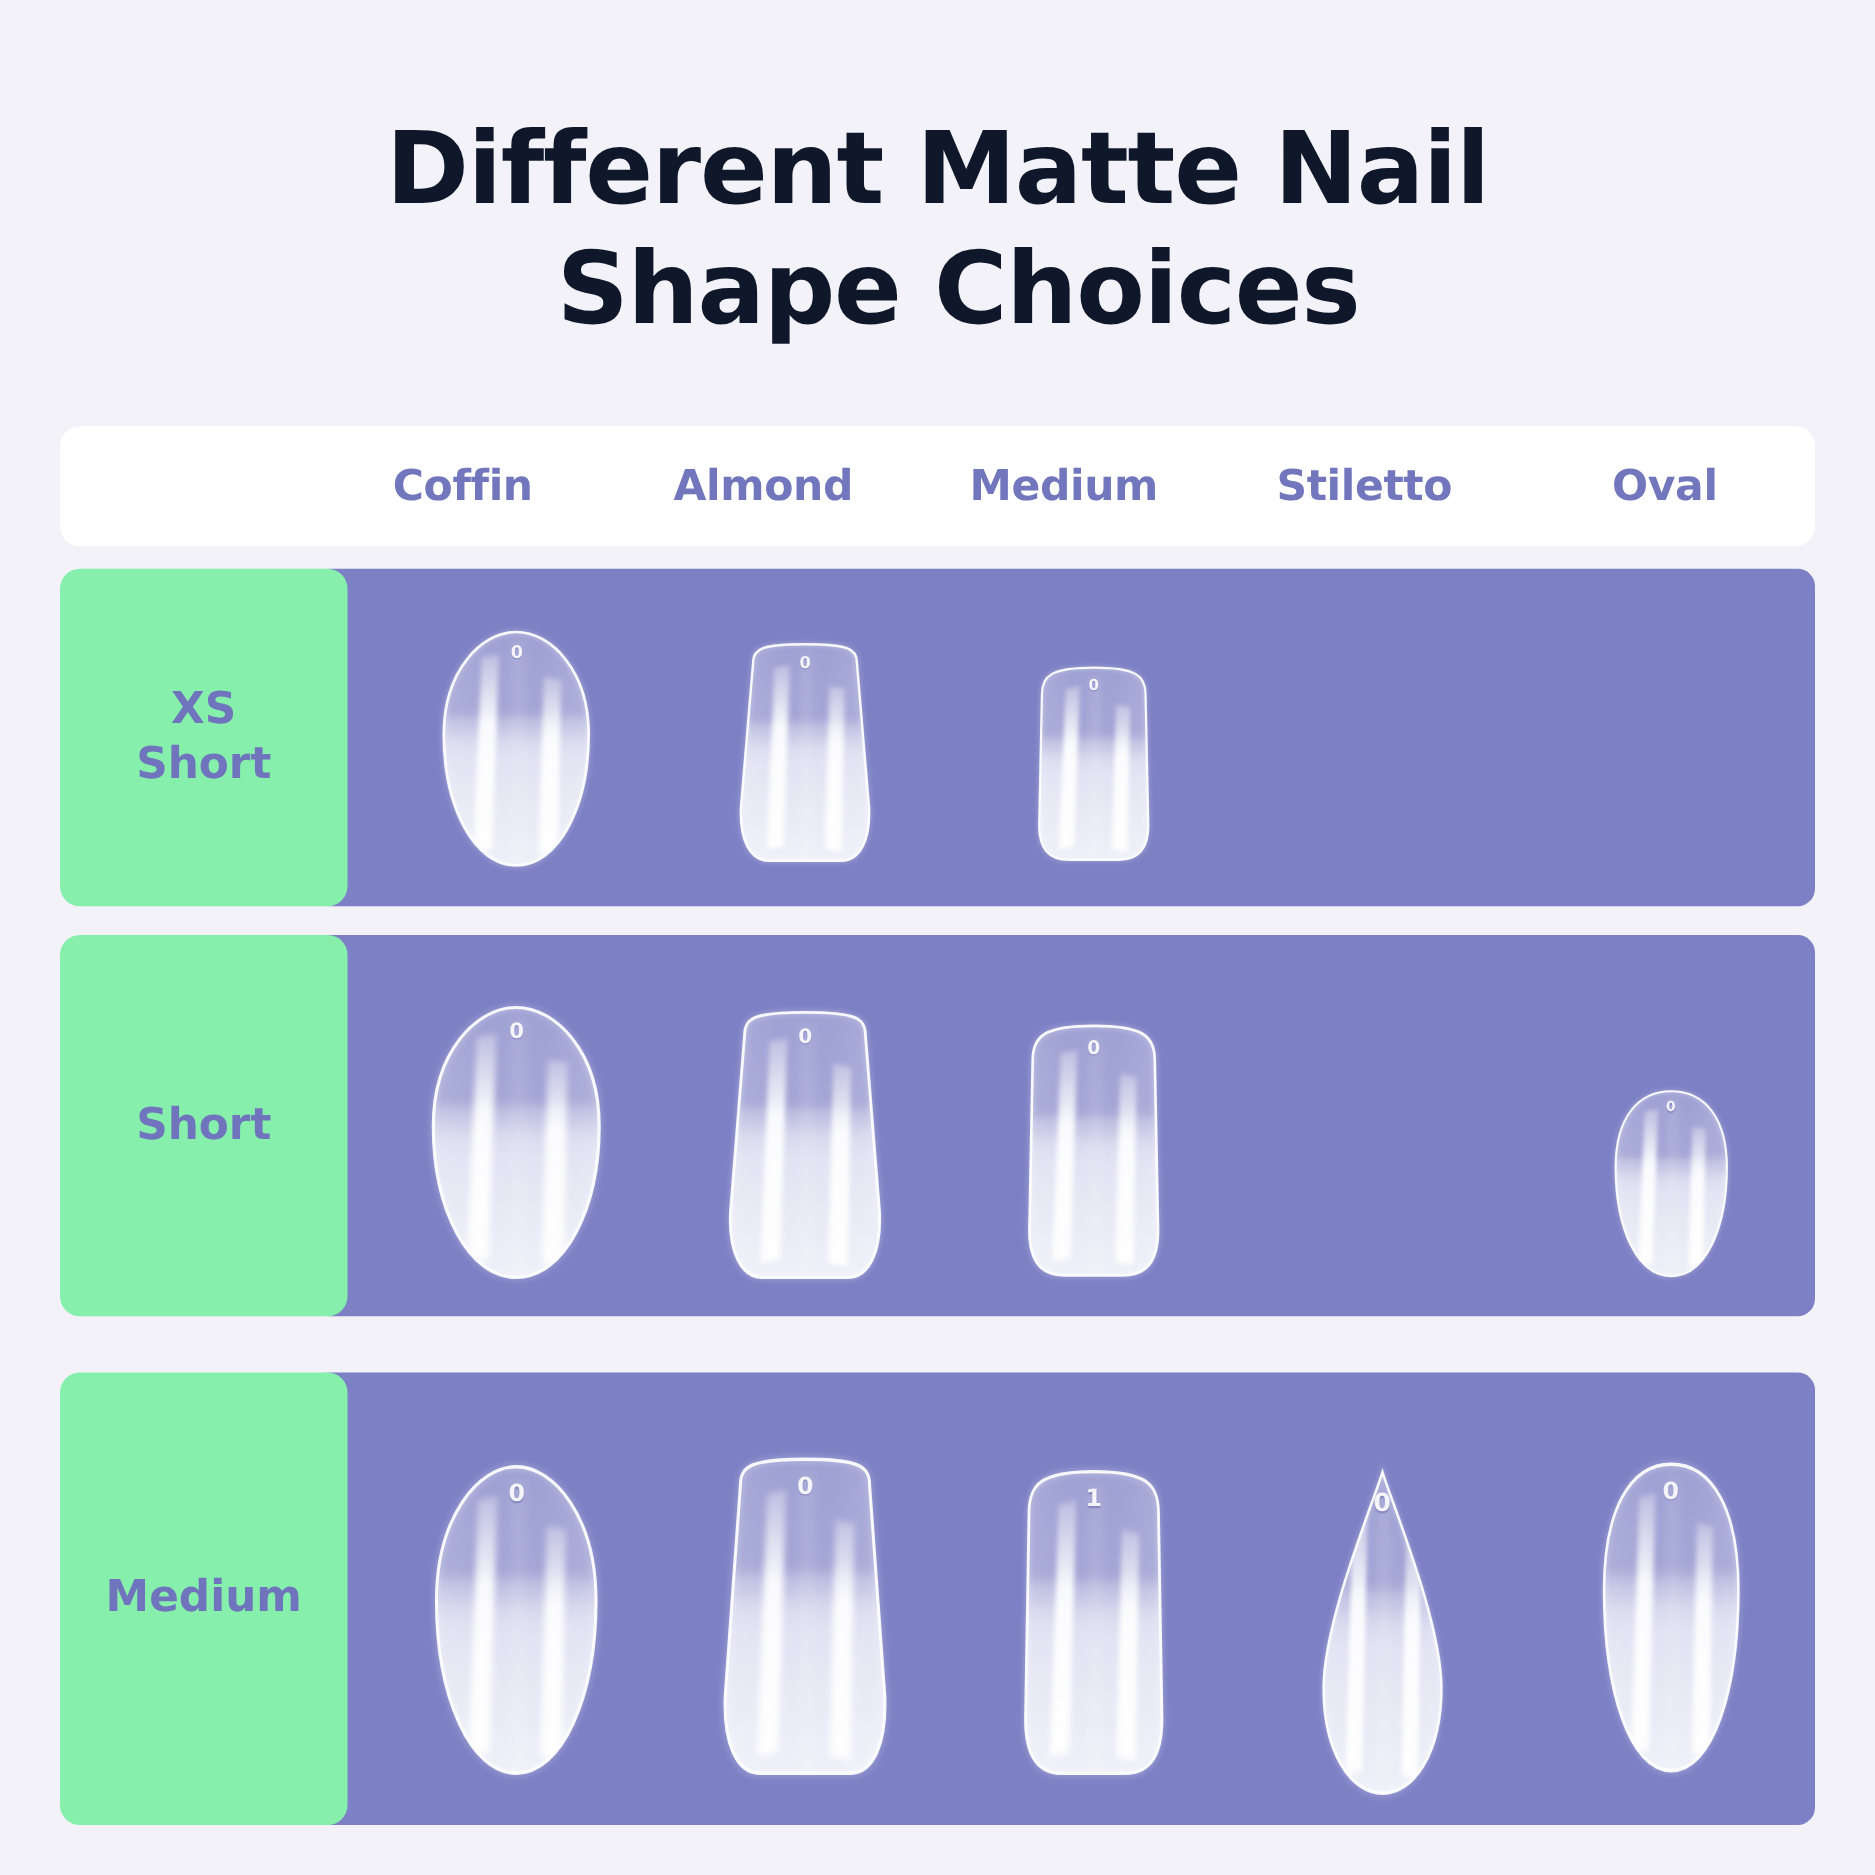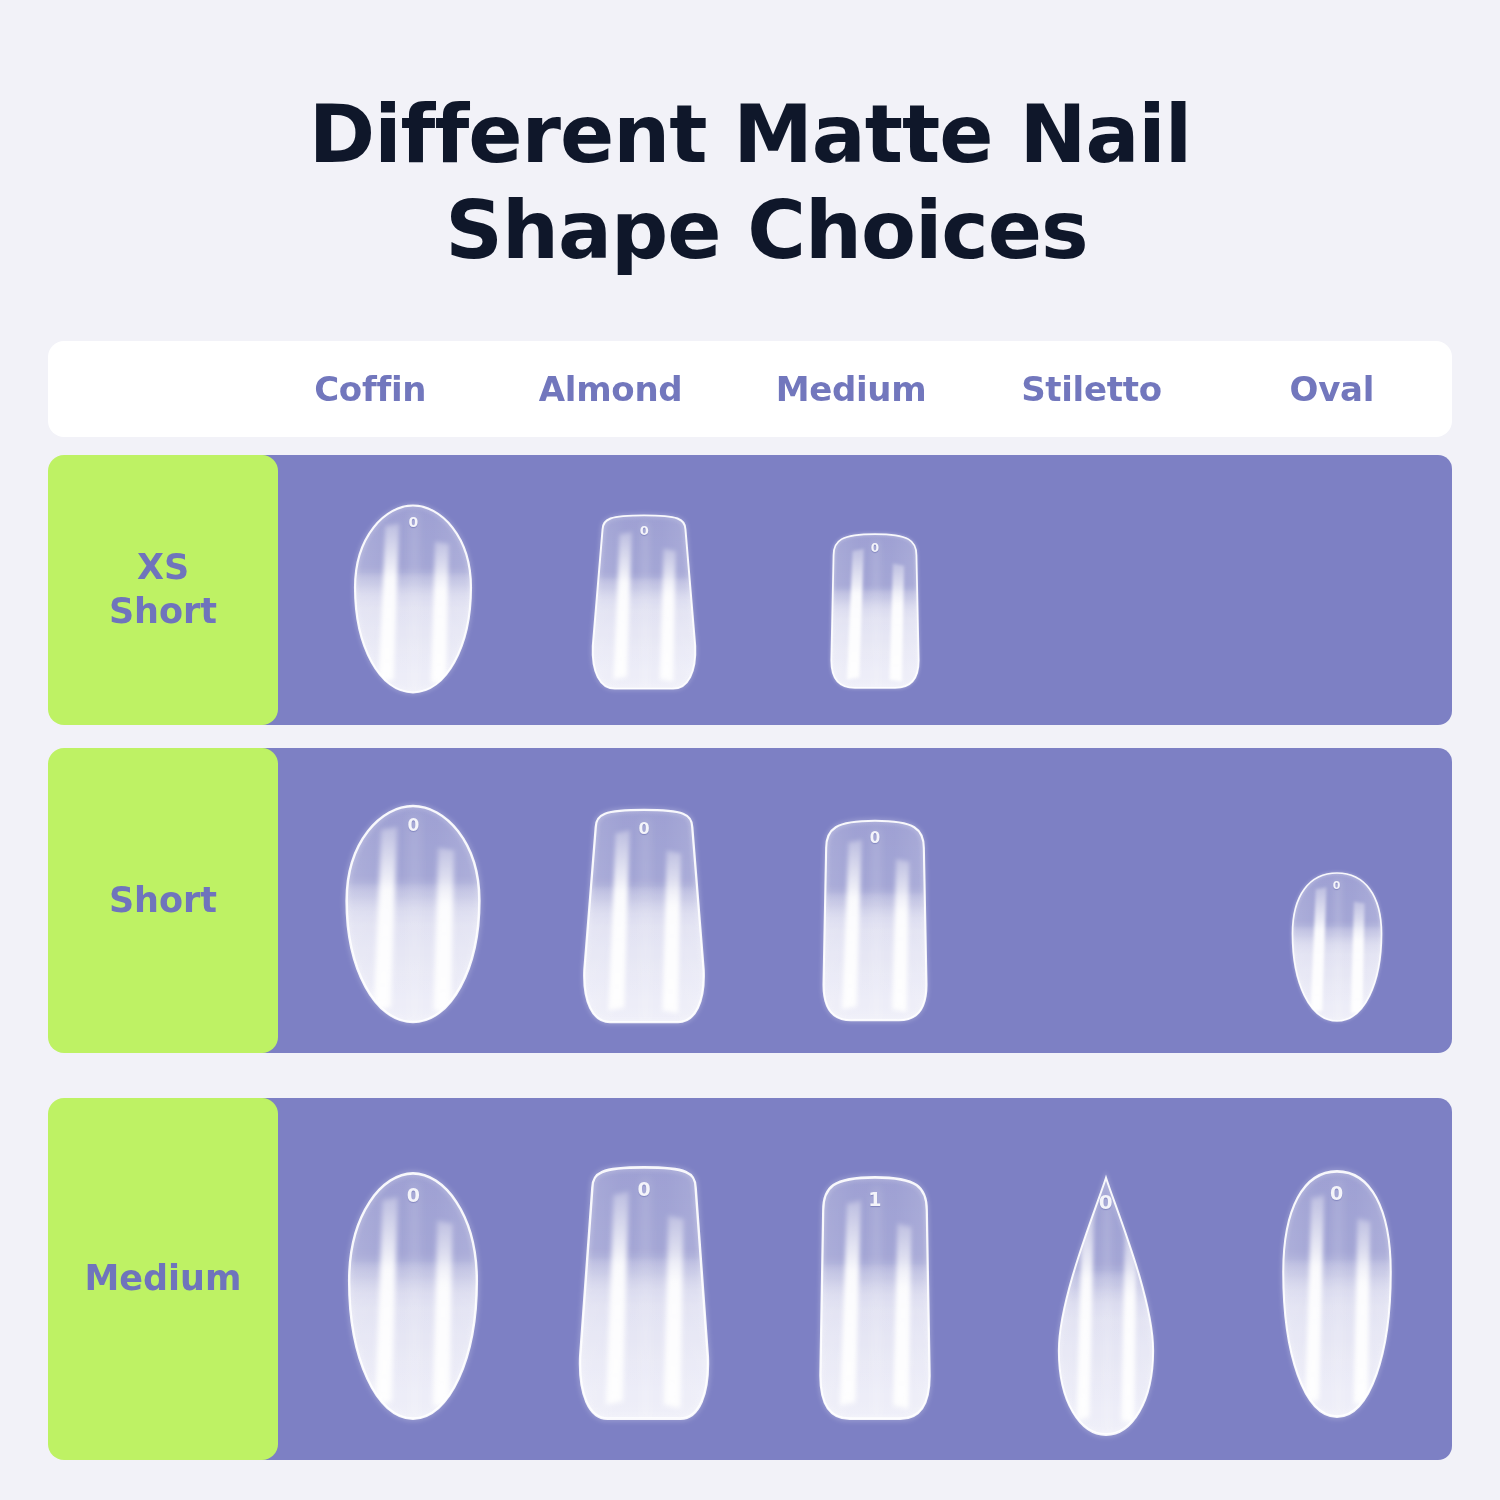--- a/index.html
+++ b/index.html
@@ -77,21 +77,21 @@
   .row-r1 { top: 455px;  height: 270px; }
   .row-r2 { top: 748px;  height: 305px; }
   .row-r3 { top: 1098px; height: 362px; }
 
   .row-label-card {
     position: absolute;
     left: 0;
     top: 0;
     width: 230px;
     height: 100%;
-    background: #bef264;
+    background: #86efac;
     border-radius: 16px;
     display: flex;
     align-items: center;
     justify-content: center;
     box-sizing: border-box;
     z-index: 3;
   }
   .row-label-text {
     color: #6f74bc;
     font-family: "DejaVu Sans", sans-serif;

